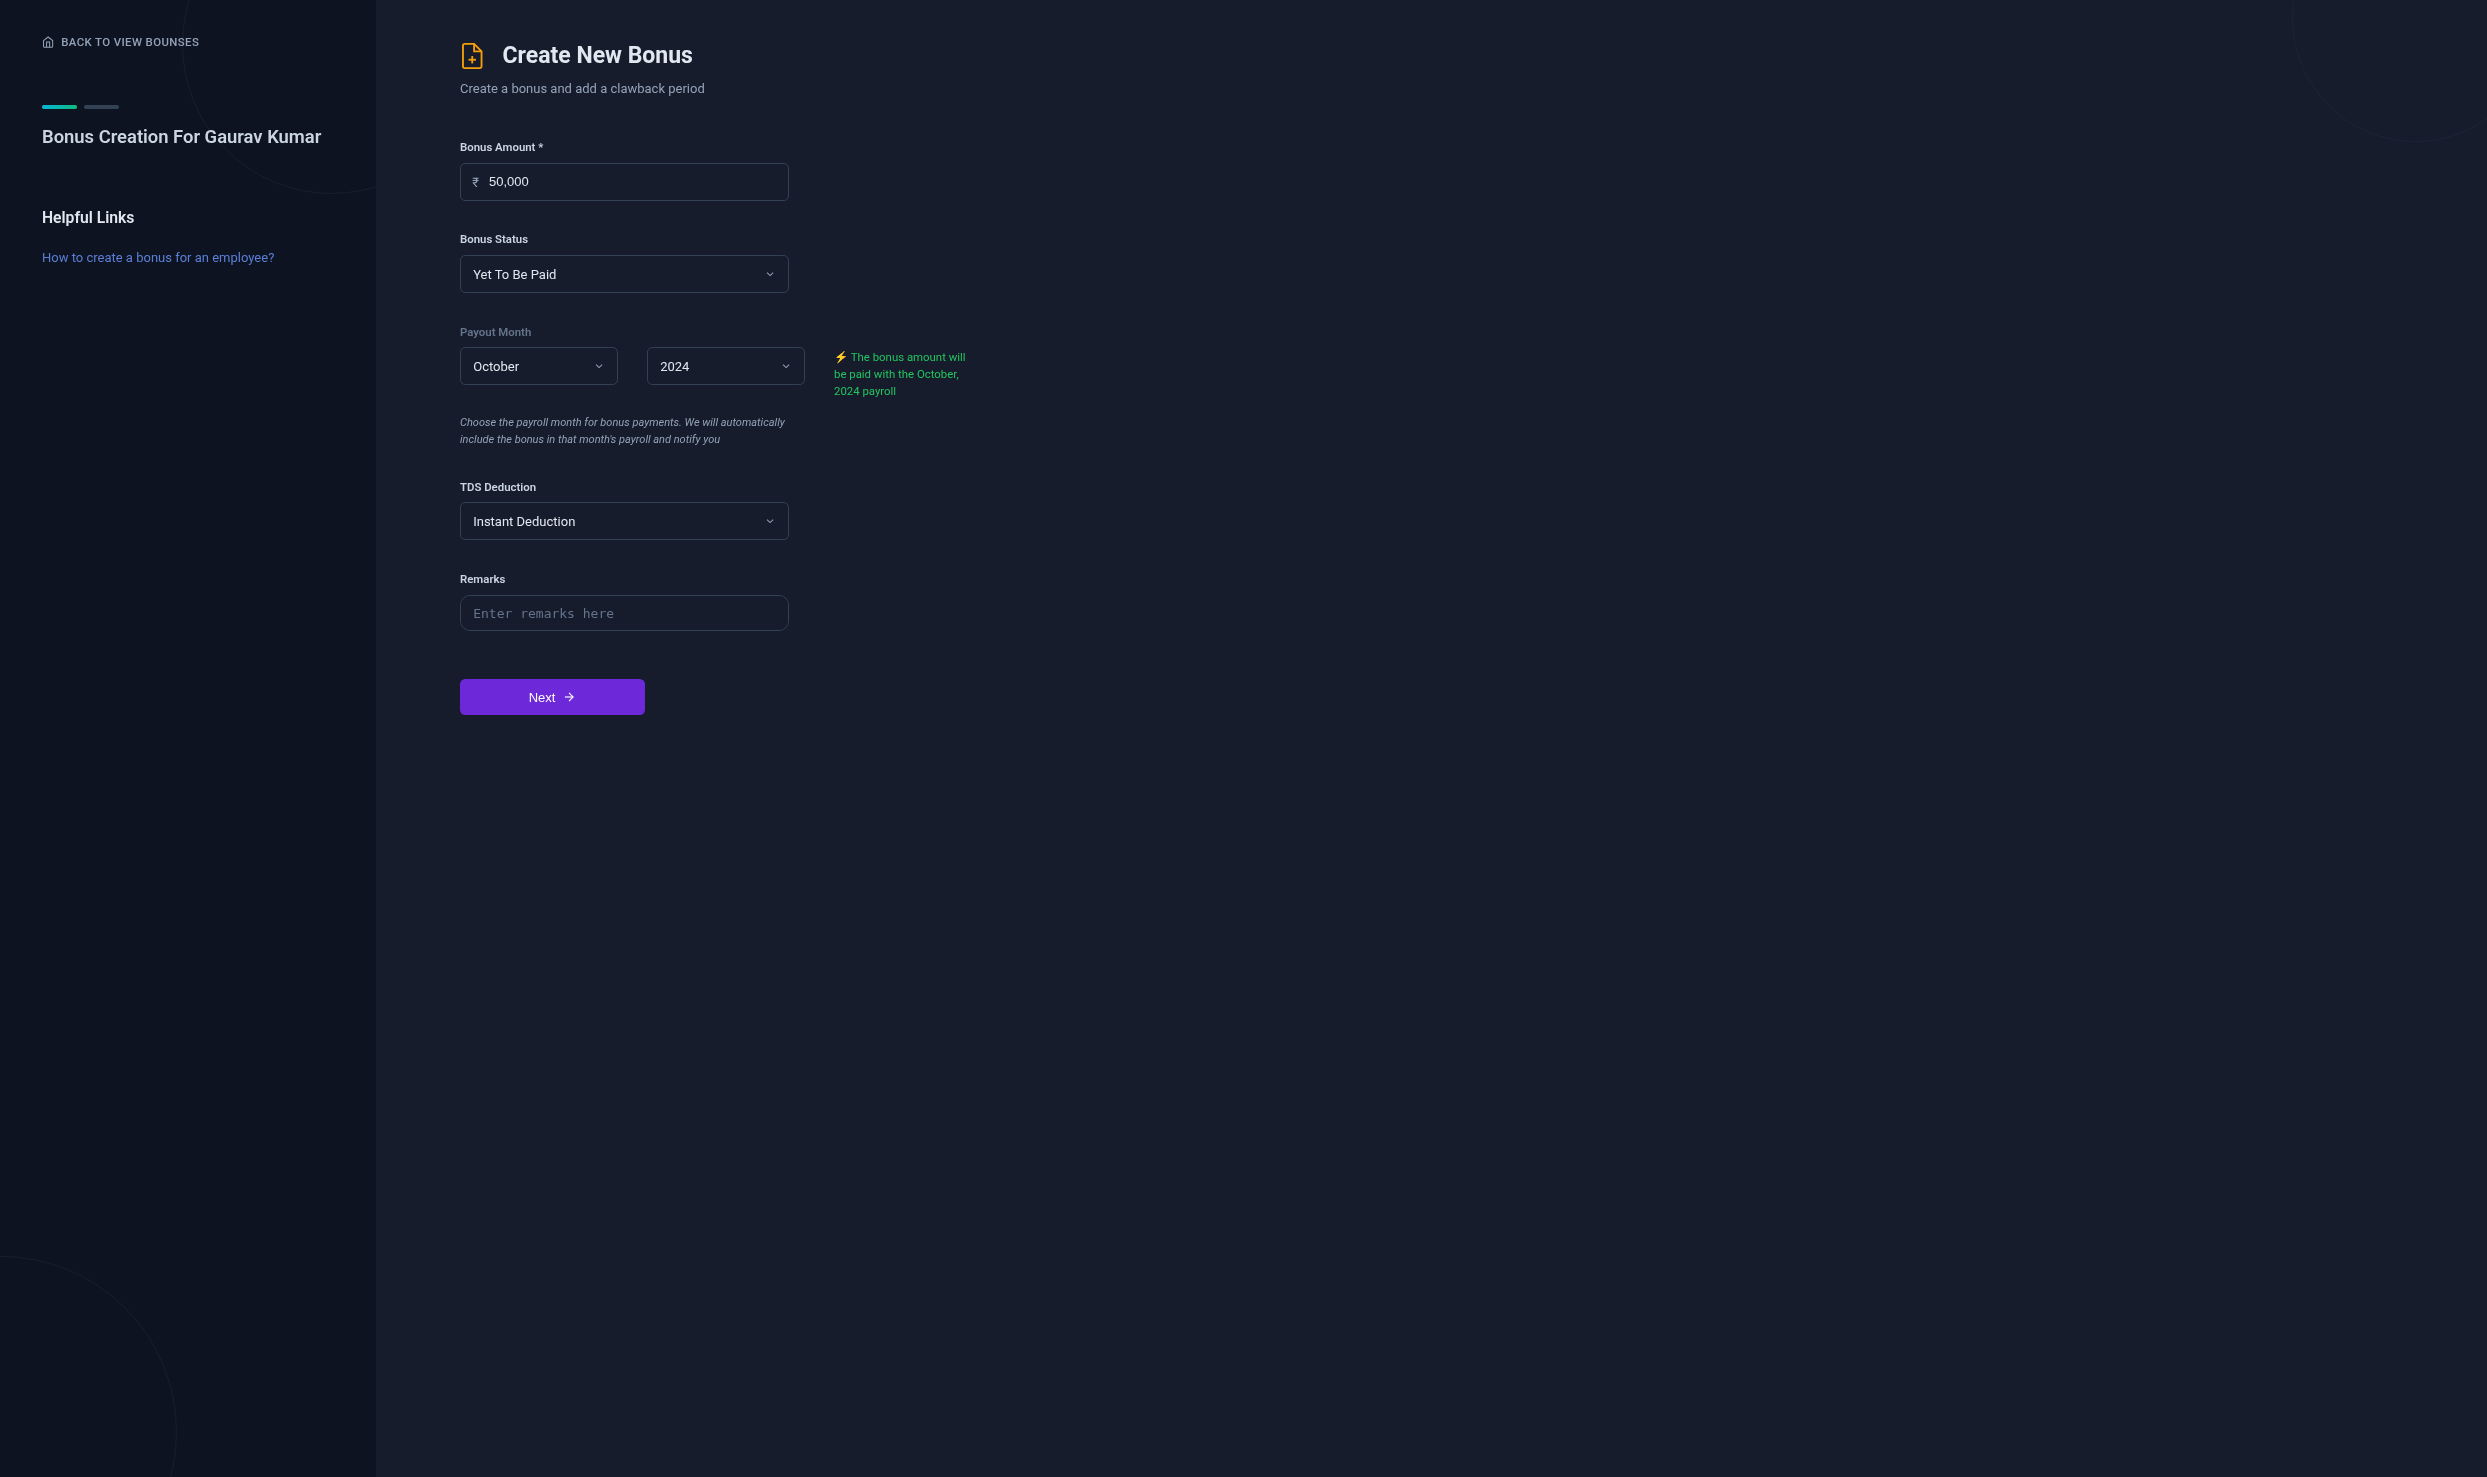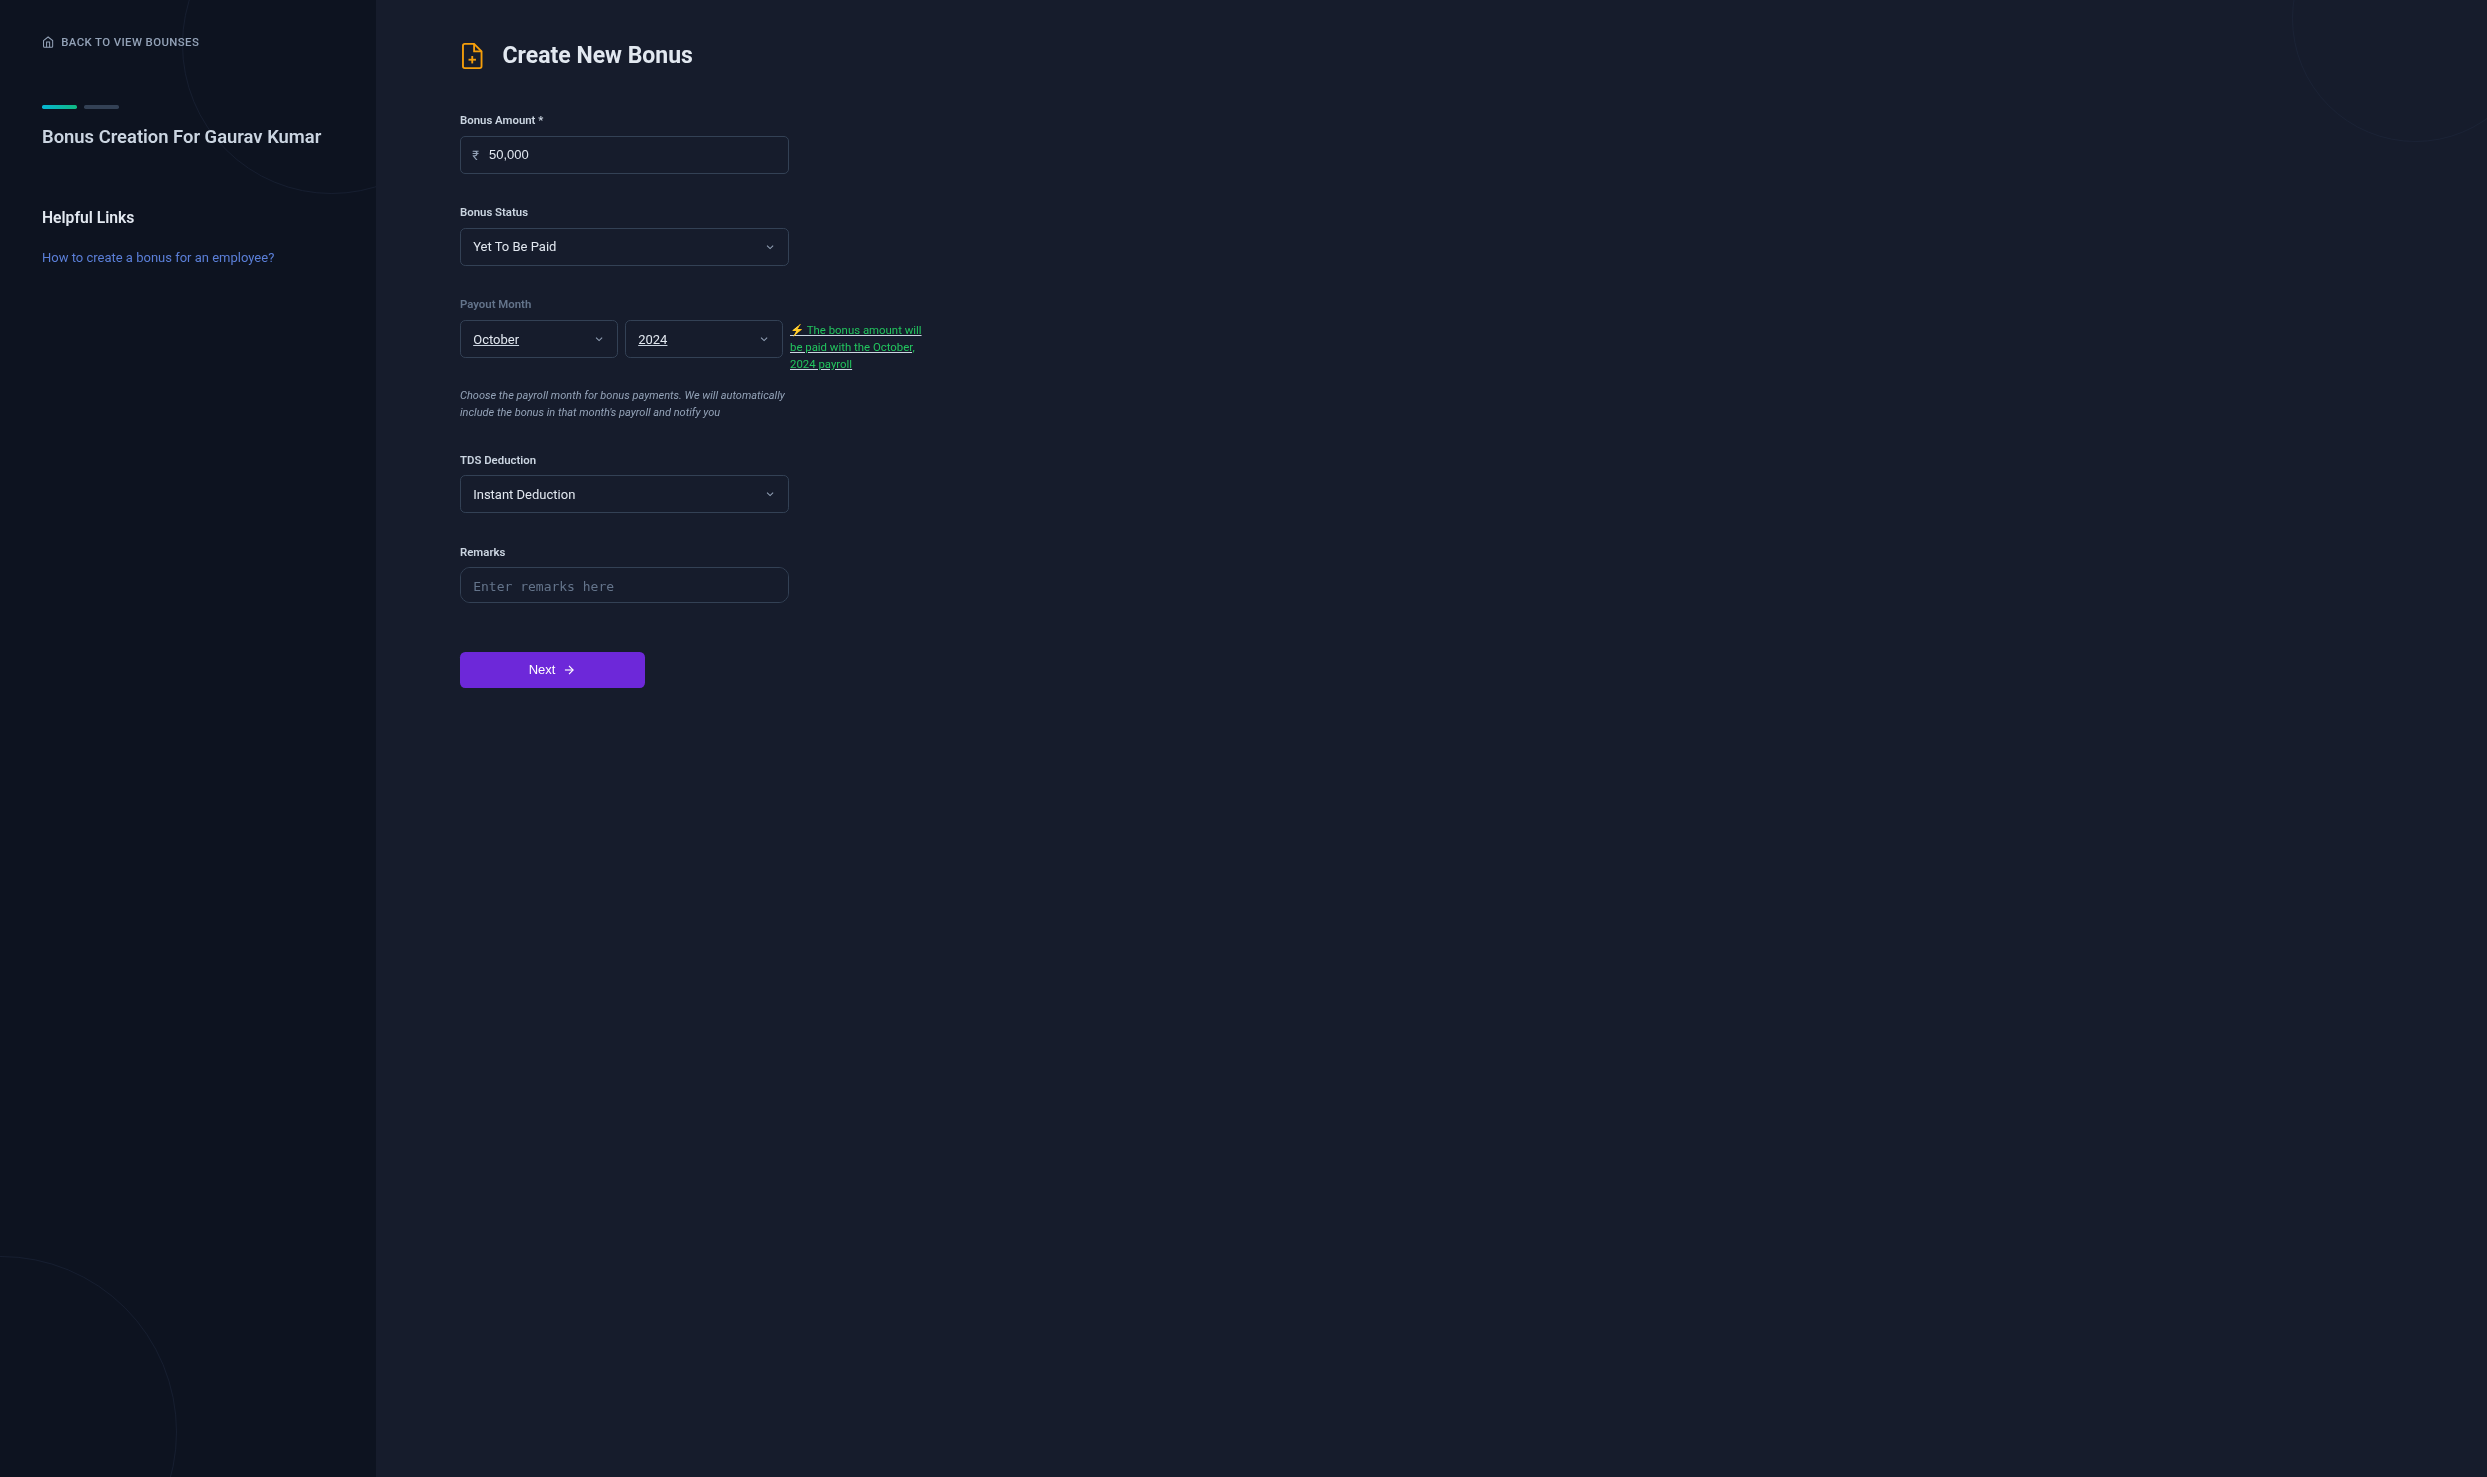--- a/index.html
+++ b/index.html
@@ -232,23 +232,22 @@
       resize: none;
     }
     .textarea-input::placeholder {
       color: #64748b;
     }
     .text-input::placeholder {
       color: #64748b;
     }
     .payout-row {
       display: flex;
-      gap: 7px;
+      gap: 29px;
       align-items: flex-start;
-      text-decoration: underline;
     }
     .payout-month {
       width: 158px;
     }
     .payout-year {
       width: 158px;
     }
     .payout-note {
       flex: 0 0 140px;
       font-size: 11.4px;
@@ -314,20 +313,21 @@
   <main class="main">
     <div class="page-header">
       <svg class="page-icon" viewBox="0 0 24 28" fill="none">
         <path d="M14 1H4a2 2 0 00-2 2v22a2 2 0 002 2h16a2 2 0 002-2V9l-8-8z" stroke="#f59e0b" stroke-width="2" fill="none"></path>
         <path d="M14 1v8h8" stroke="#f59e0b" stroke-width="2"></path>
         <line x1="12" y1="14" x2="12" y2="22" stroke="#f59e0b" stroke-width="2"></line>
         <line x1="8" y1="18" x2="16" y2="18" stroke="#f59e0b" stroke-width="2"></line>
       </svg>
       <h1 class="page-title">Create New Bonus</h1>
     </div>
+    <p class="page-subtitle">Create a bonus and add a clawback period</p>
 
     <div class="form">
 
 
       <div class="form-group">
         <label class="form-label">Bonus Amount *</label>
         <div class="text-input-wrapper">
           <span class="currency-symbol">₹</span>
           <input class="text-input" type="text" value="50,000" style="">
         </div>

